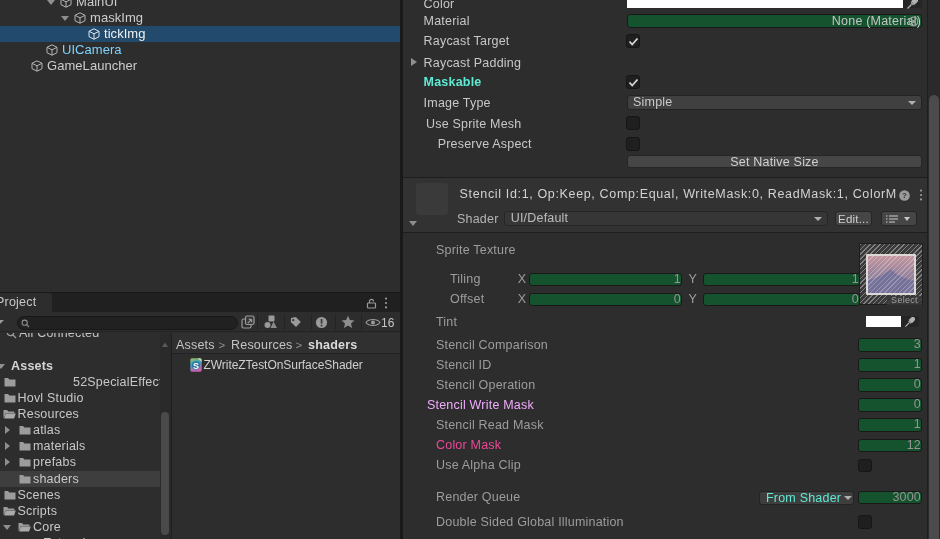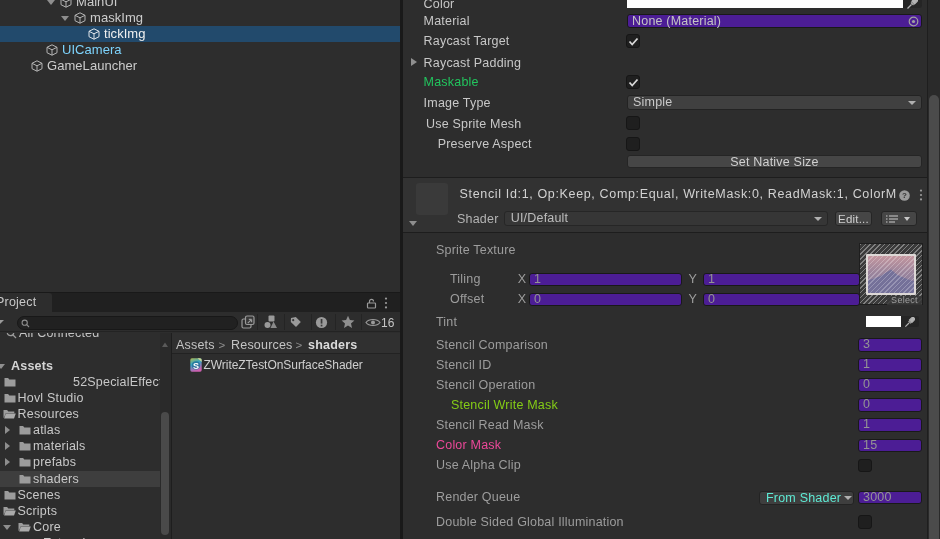--- a/index.html
+++ b/index.html
@@ -4,21 +4,21 @@
 <style>
 * { margin:0; padding:0; box-sizing:border-box; }
 html,body { width:940px; height:539px; overflow:hidden; }
 body { background:#2d2d2d; font-family:"Liberation Sans", sans-serif; font-size:12.5px; letter-spacing:0.2px; color:#c8c8c8; position:relative; }
 .abs { position:absolute; }
 .row { position:absolute; height:16px; line-height:16px; white-space:nowrap; }
 #hier .row { font-size:13px; letter-spacing:0.05px; }
 .lbl { position:absolute; white-space:nowrap; }
 .tri-r { width:0; height:0; border-left:5px solid #8e8e8e; border-top:4px solid transparent; border-bottom:4px solid transparent; }
 .tri-d { width:0; height:0; border-top:5px solid #8e8e8e; border-left:4px solid transparent; border-right:4px solid transparent; }
-.field { position:absolute; background:#4c1d95; border:1px solid #191919; border-radius:3px; color:#949494; }
+.field { position:absolute; background:#14532d; border:1px solid #191919; border-radius:3px; color:#949494;text-align:right; }
 .drop { position:absolute; background:#404040; border:1px solid #232323; border-radius:3px; color:#c9c9c9; }
 .btn { position:absolute; background:#464646; border:1px solid #252525; border-radius:3px; color:#d0d0d0; text-align:center; }
 .cb { position:absolute; width:14px; height:14px; background:#1f1f1f; border:1px solid #161616; border-radius:3px; }
 .darr { position:absolute; width:0; height:0; border-top:4px solid #b0b0b0; border-left:4px solid transparent; border-right:4px solid transparent; }
 </style>
 </head>
 <body>
 
 <div class="abs" id="hier" style="left:0; top:0; width:401px; height:292px; background:#2d2d2d; overflow:hidden;">
 
@@ -257,21 +257,21 @@
 
   <div class="lbl" style="left:20.6px; top:34px; height:14px; line-height:14px; color:#c8c8c8;">Raycast Target</div>
   <div class="cb" style="left:222.5px; top:33.8px;"></div>
   <svg class="abs" style="left:223.5px; top:34.5px;" width="13" height="13" viewBox="0 0 13 13">
       <path d="M2.5 6.5 L5.2 9.5 L10.5 3.5" fill="none" stroke="#d8d8d8" stroke-width="1.8"></path>
     </svg>
 
   <div class="abs" style="left:8px; top:58px; width:0; height:0; border-left:6px solid #909090; border-top:4.5px solid transparent; border-bottom:4.5px solid transparent;"></div>
   <div class="lbl" style="left:20.6px; top:55.5px; height:14px; line-height:14px; color:#c8c8c8;">Raycast Padding</div>
 
-  <div class="lbl" style="left:20.6px; top:75px; height:14px; line-height:14px; color:#22c55e;">Maskable</div>
+  <div class="lbl" style="left:20.6px; top:75px; height:14px; line-height:14px; color:#5eead4;font-weight:bold;">Maskable</div>
   <div class="cb" style="left:222.5px; top:74.8px;"></div>
   <svg class="abs" style="left:223.5px; top:75.5px;" width="13" height="13" viewBox="0 0 13 13">
       <path d="M2.5 6.5 L5.2 9.5 L10.5 3.5" fill="none" stroke="#d8d8d8" stroke-width="1.8"></path>
     </svg>
 
   <div class="lbl" style="left:20.6px; top:96px; height:14px; line-height:14px; color:#c8c8c8;">Image Type</div>
   <div class="drop" style="left:224px; top:95px; width:295px; height:15px; line-height:13px; padding-left:5px;">Simple</div>
   <div class="darr" style="left:505px; top:101px;"></div>
 
   <div class="lbl" style="left:23px; top:116.5px; height:14px; line-height:14px; color:#c8c8c8;">Use Sprite Mesh</div>
@@ -337,26 +337,26 @@
   <svg class="abs" style="left:501px; top:316.5px;" width="11" height="11" viewBox="0 0 12 12">
       <path d="M1.5 10.5 L5.5 6.5 M5 4.5 L7.5 7 M8.3 1 a1.8 1.8 0 0 1 2.6 2.6 L8.6 5.9 L6 3.3 Z" stroke="#b4b4b4" stroke-width="1.3" fill="#b4b4b4"></path>
     </svg>
 
   <div class="lbl" style="left:33px; top:337.5px; height:14px; line-height:14px; color:#9d9d9d;">Stencil Comparison</div>
   <div class="field" style="left:455px; top:338px; width:64px; height:13.5px; line-height:11.5px; padding-left:4px;">3</div>
   <div class="lbl" style="left:33px; top:357.6px; height:14px; line-height:14px; color:#9d9d9d;">Stencil ID</div>
   <div class="field" style="left:455px; top:358.1px; width:64px; height:13.5px; line-height:11.5px; padding-left:4px;">1</div>
   <div class="lbl" style="left:33px; top:377.7px; height:14px; line-height:14px; color:#9d9d9d;">Stencil Operation</div>
   <div class="field" style="left:455px; top:378.2px; width:64px; height:13.5px; line-height:11.5px; padding-left:4px;">0</div>
-  <div class="lbl" style="left:48px; top:397.8px; height:14px; line-height:14px; color:#84cc16;text-align:center;">Stencil Write Mask</div>
+  <div class="lbl" style="left:24px; top:397.8px; height:14px; line-height:14px; color:#f0abfc;text-align:center;">Stencil Write Mask</div>
   <div class="field" style="left:455px; top:398.3px; width:64px; height:13.5px; line-height:11.5px; padding-left:4px;">0</div>
   <div class="lbl" style="left:33px; top:417.9px; height:14px; line-height:14px; color:#9d9d9d;">Stencil Read Mask</div>
   <div class="field" style="left:455px; top:418.4px; width:64px; height:13.5px; line-height:11.5px; padding-left:4px;">1</div>
   <div class="lbl" style="left:33px; top:438px; height:14px; line-height:14px; color:#ec4899;">Color Mask</div>
-  <div class="field" style="left:455px; top:438.5px; width:64px; height:13.5px; line-height:11.5px; padding-left:4px;">15</div>
+  <div class="field" style="left:455px; top:438.5px; width:64px; height:13.5px; line-height:11.5px; padding-left:4px;">12</div>
   <div class="lbl" style="left:33px; top:458.1px; height:14px; line-height:14px; color:#9d9d9d;">Use Alpha Clip</div>
   <div class="cb" style="left:455px; top:458.5px; width:13.5px; height:13.5px;"></div>
 
   <div class="lbl" style="left:33px; top:490px; height:14px; line-height:14px; color:#9d9d9d;">Render Queue</div>
   <div class="drop" style="left:356px; top:490.5px; width:95px; height:14px; line-height:12px; padding-left:6px; background:#3e3e3e; border-color:#232323; color:#5eead4;">From Shader</div>
   <div class="darr" style="left:440.5px; top:496px;"></div>
   <div class="field" style="left:455px; top:490.5px; width:64px; height:13.5px; line-height:11.5px; padding-left:4px;">3000</div>
   <div class="lbl" style="left:33px; top:514.5px; height:14px; line-height:14px; color:#9d9d9d;">Double Sided Global Illumination</div>
   <div class="cb" style="left:455px; top:515px; width:13.5px; height:13.5px;"></div>
 </div>

